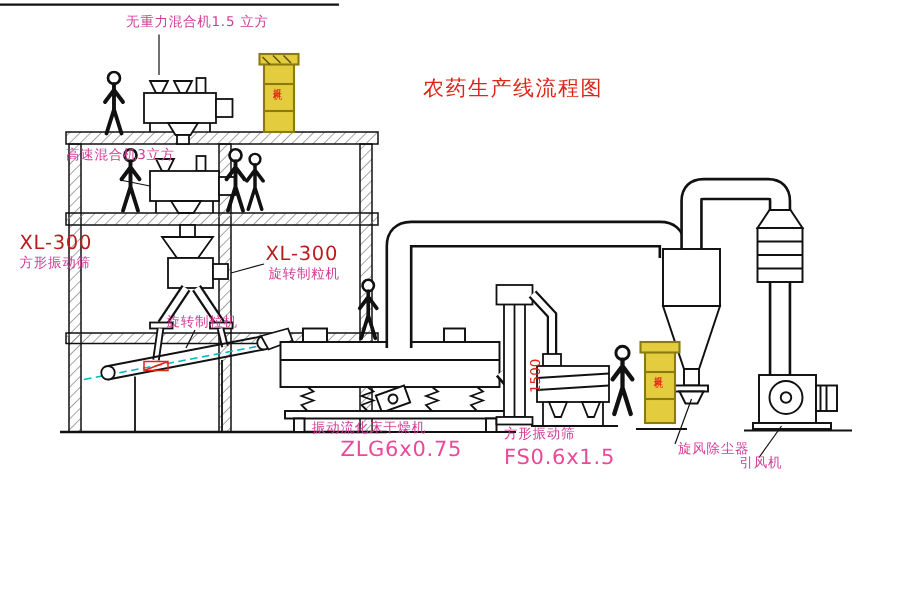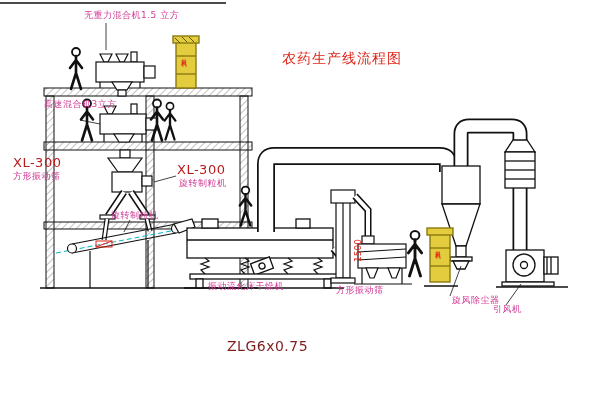--- a/index.html
+++ b/index.html
@@ -2,21 +2,21 @@
 <html><head>
 <meta charset="utf-8">
 <style>
   html,body{margin:0;padding:0;background:#fff;}
   .stage{position:relative;width:600px;height:403px;background:#fff;overflow:hidden;
          font-family:"DejaVu Sans",sans-serif;}
   .stage svg{position:absolute;left:0;top:0;}
   .lbl{position:absolute;white-space:nowrap;line-height:1;}
   .magenta{color:#d23a96;font-size:9px;letter-spacing:0.5px;}
   .red-model{color:#b91c1c;font-size:13px;letter-spacing:0.5px;}
-  .red-model-lg{color:#7f1d1d;font-size:14px;letter-spacing:0.5px;margin-top:46px;}
+  .red-model-lg{color:#ec4899;font-size:14px;letter-spacing:0.5px;}
   .title{position:absolute;left:282px;top:50px;display:flex;align-items:baseline;gap:2px;color:#e02419;}
   .title-cn{font-size:14px;letter-spacing:1px;}
   .title-cap{font-size:20px;}
   .dim{color:#e02419;font-size:9px;transform:rotate(-90deg);transform-origin:0 0;}
   .tagred{color:#e02419;font-size:6px;writing-mode:vertical-rl;letter-spacing:1px;}
 </style>
 </head>
 <body>
 
 <div class="stage">
@@ -225,19 +225,20 @@
   <div class="lbl magenta" style="left:84px;top:11px;">无重力混合机1.5 立方</div>
   <div class="lbl magenta" style="left:44px;top:100px;">高速混合机3立方</div>
   <div class="lbl red-model" style="left:13px;top:156px;">XL-300</div>
   <div class="lbl magenta" style="left:13px;top:172px;">方形振动筛</div>
   <div class="lbl red-model" style="left:177px;top:163px;">XL-300</div>
   <div class="lbl magenta" style="left:179px;top:179px;">旋转制粒机</div>
   <div class="lbl magenta" style="left:111px;top:211px;">旋转制粒机</div>
   <div class="lbl magenta" style="left:208px;top:282px;">振动流化床干燥机</div>
   <div class="lbl red-model-lg" style="left:227px;top:293px;">ZLG6x0.75</div>
   <div class="lbl magenta" style="left:336px;top:286px;">方形振动筛</div>
+  <div class="lbl red-model-lg" style="left:336px;top:298px;">FS0.6x1.5</div>
   <div class="lbl magenta" style="left:452px;top:296px;">旋风除尘器</div>
   <div class="lbl magenta" style="left:493px;top:305px;">引风机</div>
   <div class="lbl dim" style="left:354px;top:262px;">1500</div>
   <div class="lbl tagred" style="left:181px;top:54px;">提升机</div>
   <div class="lbl tagred" style="left:435px;top:246px;">提升机</div>
 
 </div>
 
 </body></html>

